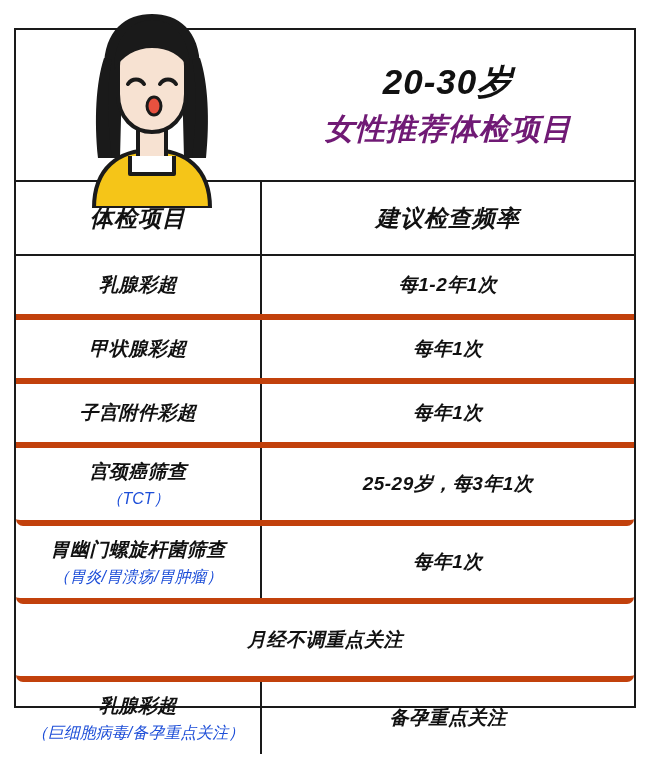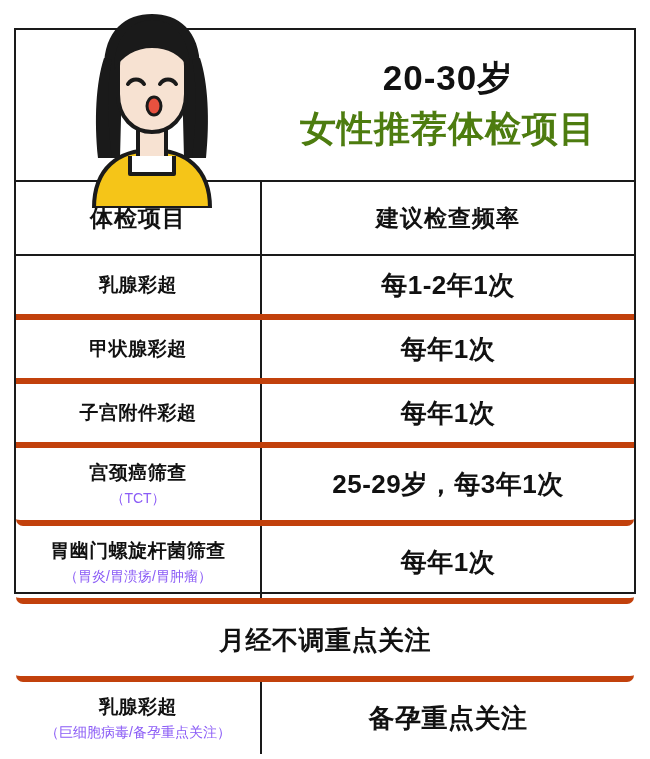--- a/index.html
+++ b/index.html
@@ -12,24 +12,25 @@
     height: 759px;
     font-family: "Liberation Sans", sans-serif;
     color: #111111;
     overflow: hidden;
   }
   .card {
     position: absolute;
     left: 14px;
     top: 28px;
     width: 622px;
-    height: 566px;
+    height: 680px;
     border: 2px solid #1a1a1a;
     box-sizing: border-box;
     background: #ffffff;
+    font-style: italic;
   }
   .header-row {
     position: relative;
     height: 152px;
     border-bottom: 2px solid #1a1a1a;
     box-sizing: border-box;
   }
   .title-block {
     position: absolute;
     left: 246px;
@@ -42,26 +43,26 @@
     justify-content: center;
   }
   .title-main {
     font-size: 35px;
     font-weight: bold;
     letter-spacing: 1px;
     line-height: 1.2;
     color: #111111;
   }
   .title-sub {
-    font-size: 36px;
+    font-size: 30px;
     font-weight: bold;
     letter-spacing: 1px;
     line-height: 1.35;
     margin-top: 6px;
-    color: #4d7c0f;
+    color: #701a75;
   }
   
   .illus {
     position: absolute;
     left: 48px;
     top: -22px;
     width: 176px;
     height: 196px;
     overflow: visible;
   }
@@ -101,28 +102,28 @@
     font-weight: bold;
     letter-spacing: 1px;
   }
   .item-main {
     font-size: 19px;
     font-weight: bold;
     letter-spacing: 0.5px;
     line-height: 1.3;
   }
   .item-sub {
-    font-size: 14px;
+    font-size: 16px;
     font-weight: normal;
-    color: #8b5cf6;
+    color: #1d4ed8;
     margin-top: 4px;
     line-height: 1.2;
   }
   .freq-text {
-    font-size: 26px;
+    font-size: 19px;
     font-weight: bold;
     letter-spacing: 0.5px;
   }
   .r-h58 { height: 58px; }
   .r-h72 { height: 72px; border-radius: 7px; }
 </style>
 </head>
 <body>
 
 <div class="card">

